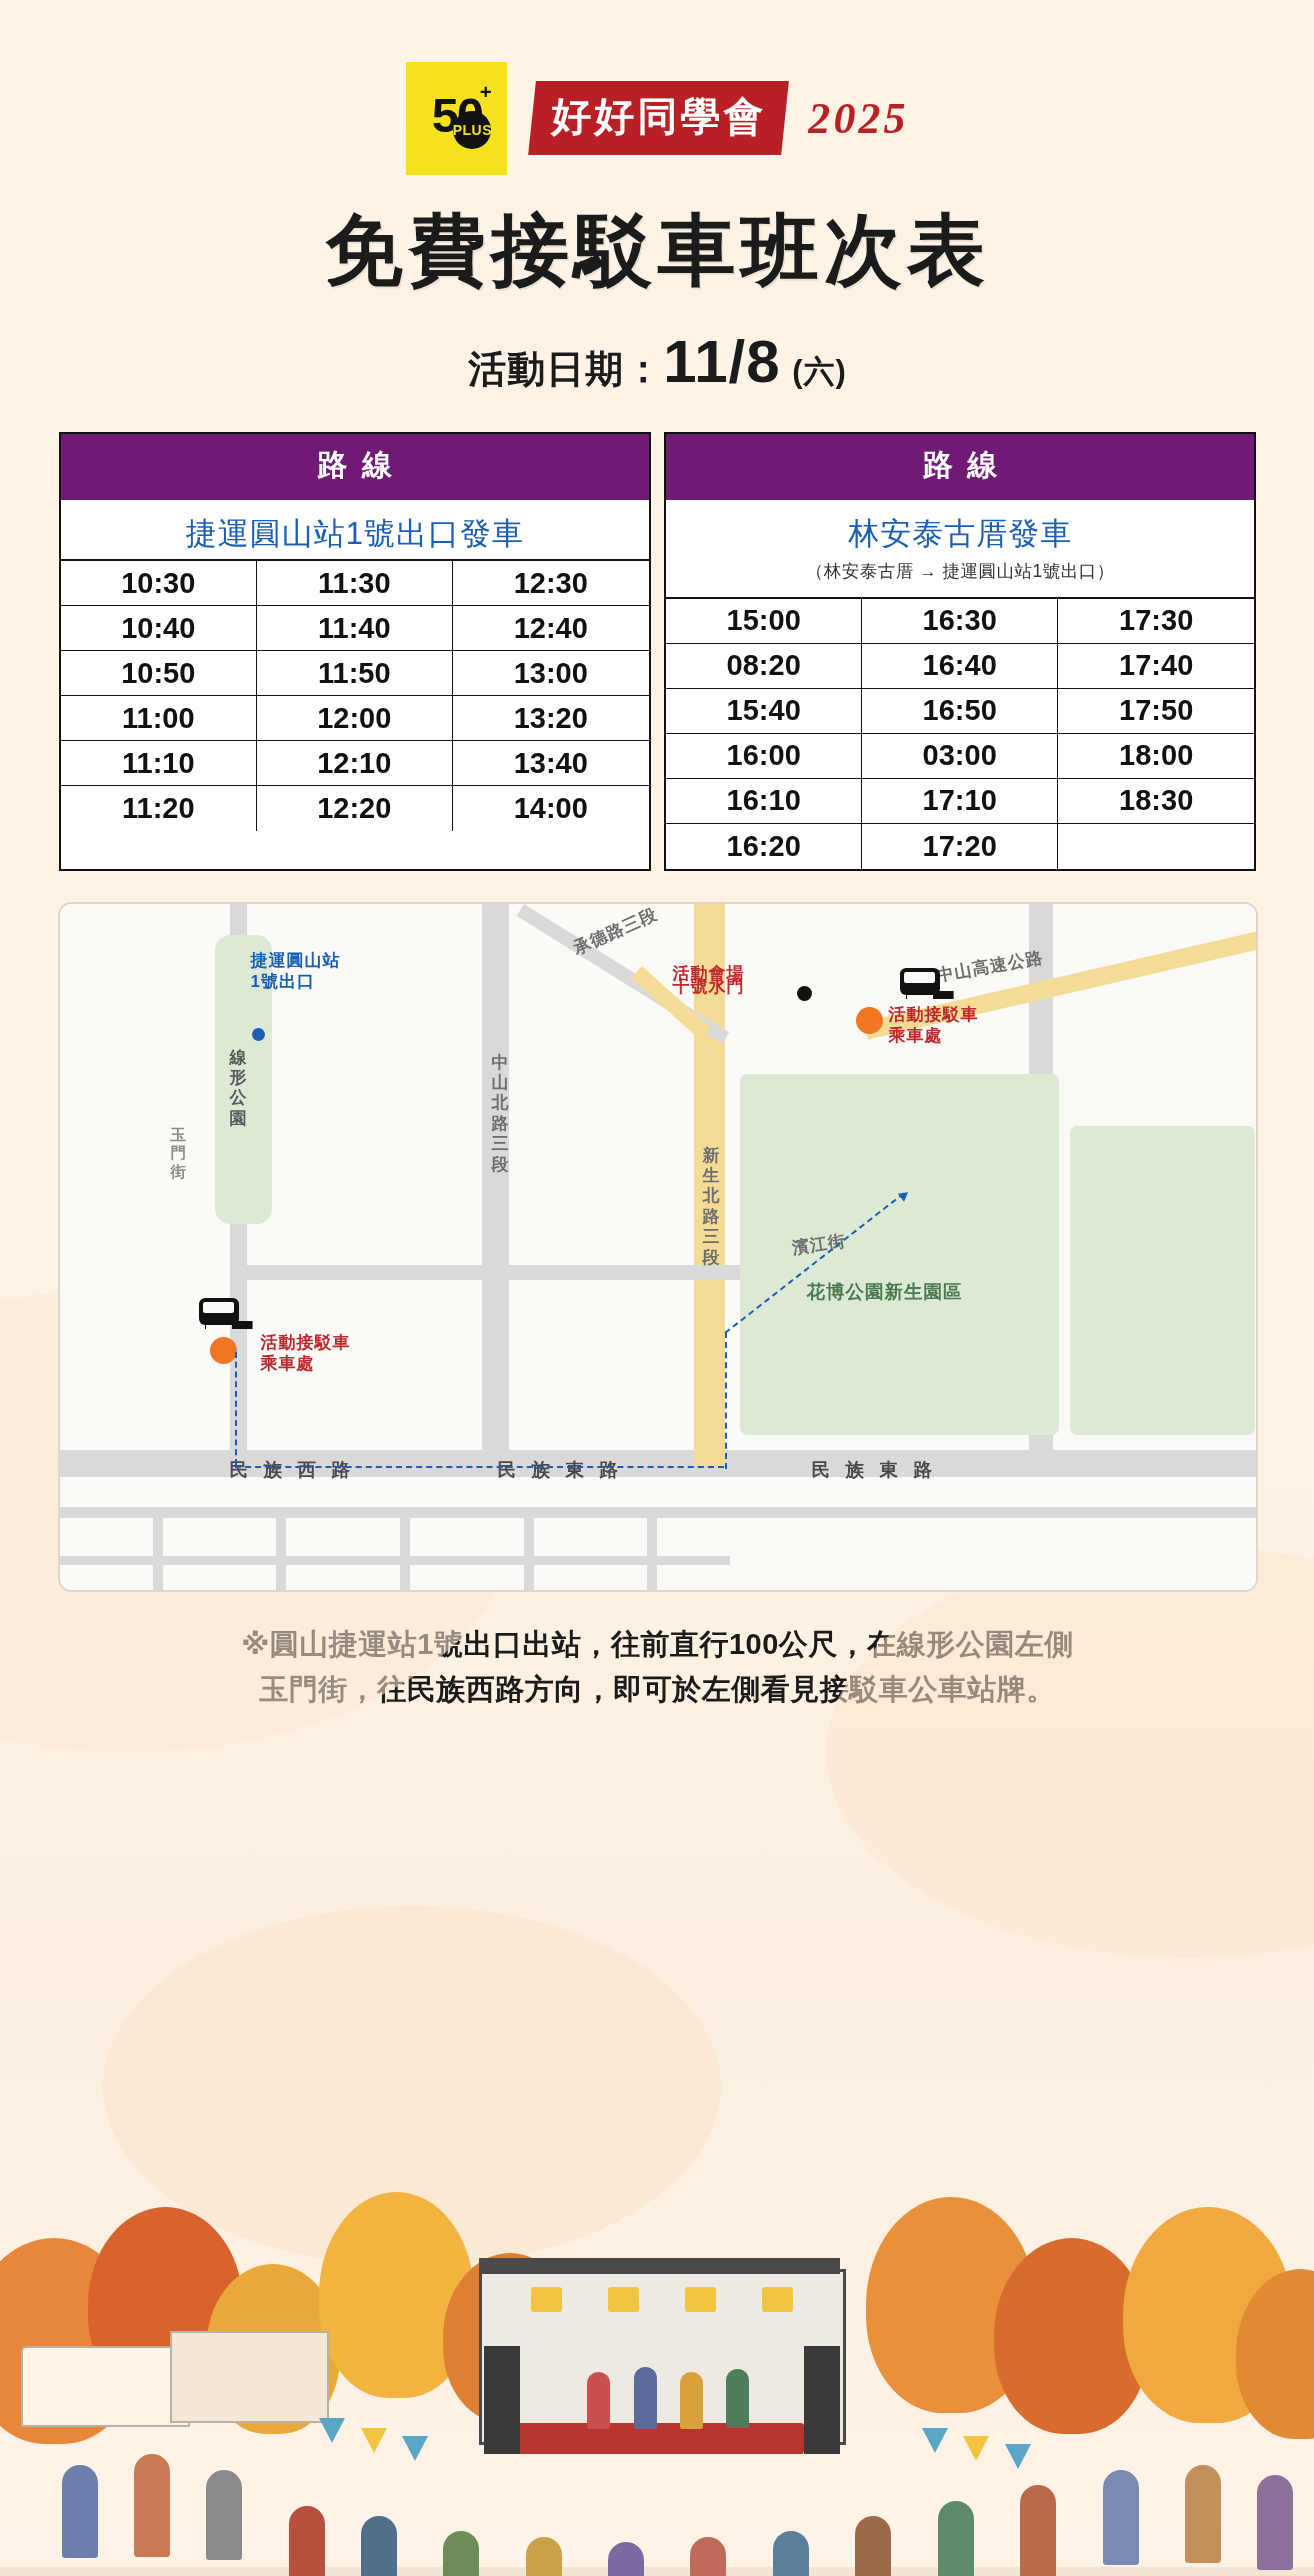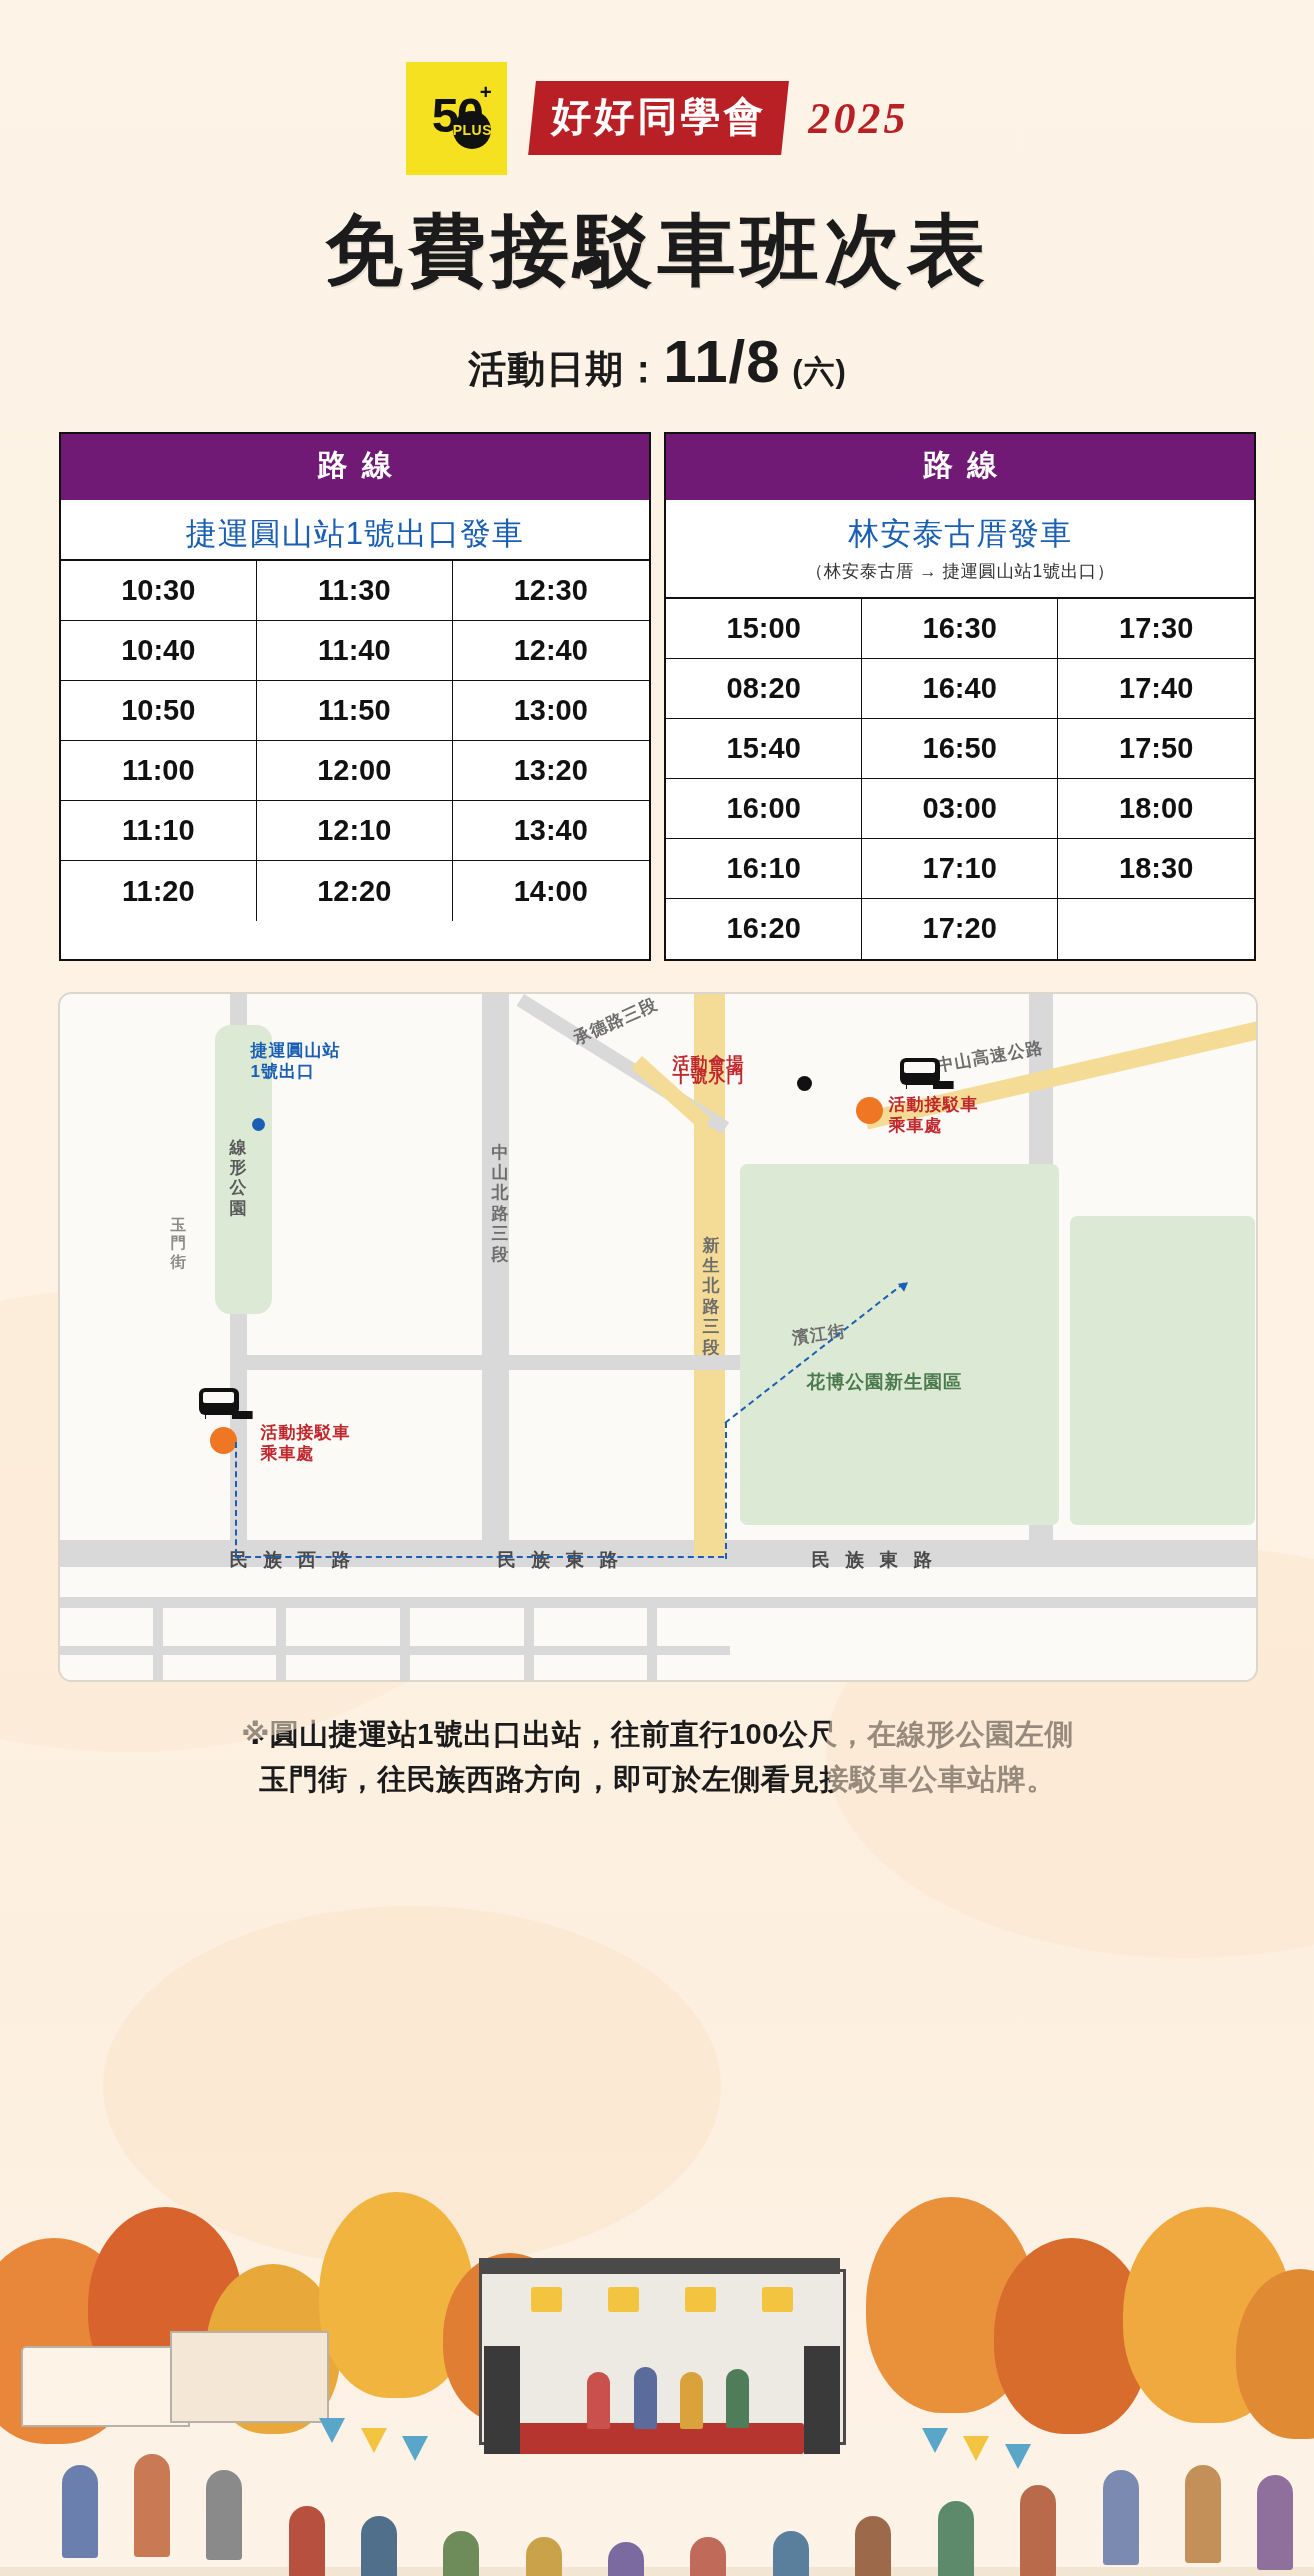--- a/index.html
+++ b/index.html
@@ -164,21 +164,21 @@
     color: #333;
     padding-bottom: 13.4px;
     letter-spacing: 0.5px;
   }
   .grid {
     display: grid;
     grid-template-columns: 1fr 1fr 1fr;
     border-top: 2.1px solid #111;
   }
   .cell {
-    height: 60px;
+    height: 45px;
     display: flex;
     align-items: center;
     justify-content: center;
     font-size: 29px;
     font-weight: bold;
     color: #111;
     border-bottom: 1.5px solid #111;
     border-right: 1.5px solid #111;
     box-sizing: border-box;
     background: #fff;

